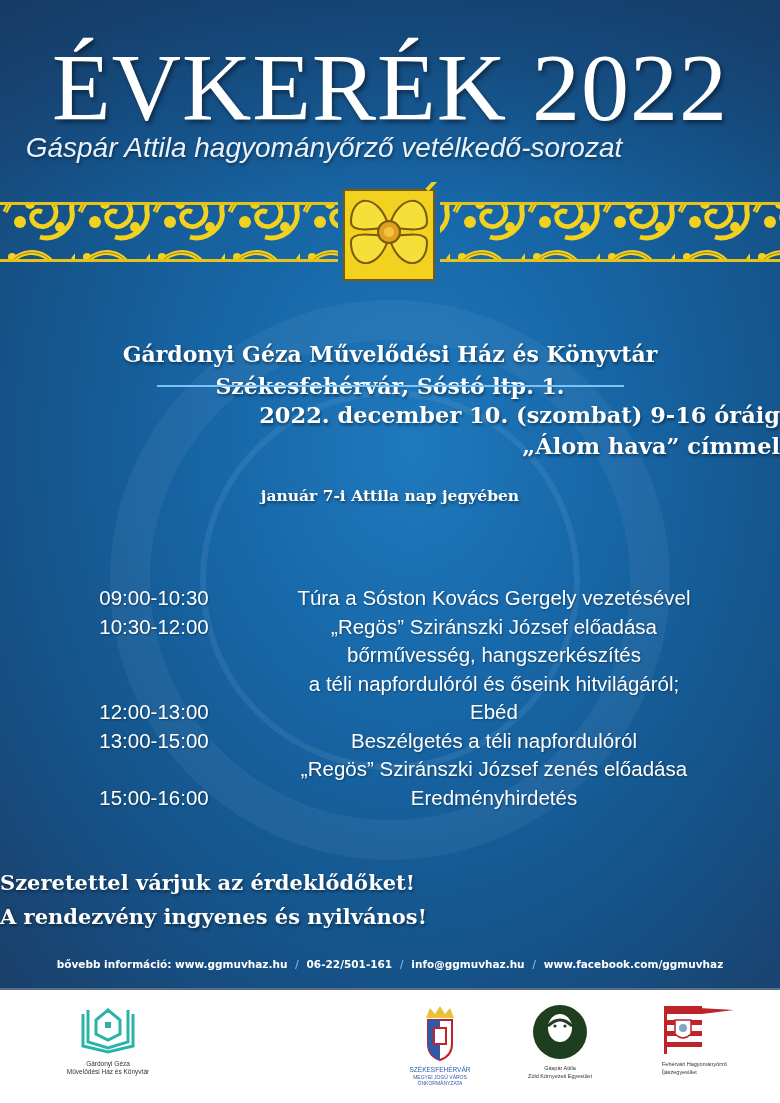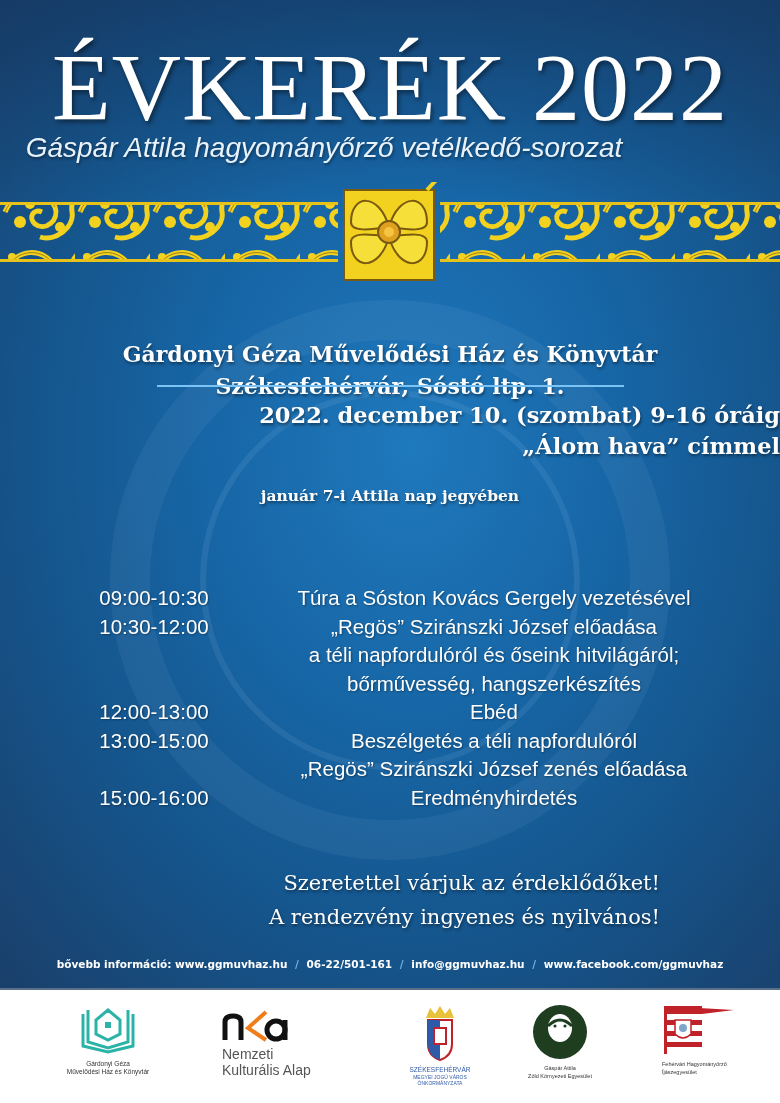--- a/index.html
+++ b/index.html
@@ -60,22 +60,22 @@
   }
   .schedule {
     position: absolute; left: 74px; top: 584px; width: 680px;
     font-family: "Liberation Sans", sans-serif; font-size: 20.5px; color: #ffffff;
     line-height: 28.5px; text-shadow: 1px 1px 2px rgba(0,0,0,0.35);
   }
   .row { display: flex; text-align: center; }
   .time { width: 160px; flex: none; }
   .desc { flex: 1; }
   .closing {
-    position: absolute; left: 0; width: 660px; top: 866px; text-align: right;
-    font-family: "DejaVu Serif", serif; font-weight: normal; font-size: 21px; color: #ffffff;
+    position: absolute; left: 0; width: 660px; top: 866px; text-align: left;
+    font-family: "DejaVu Serif", serif; font-weight: bold; font-size: 21px; color: #ffffff;
     line-height: 34px; text-shadow: 1px 2px 3px rgba(0,0,0,0.45);
   }
   .contact {
     position: absolute; left: 0; width: 780px; top: 958px; text-align: center;
     font-family: "DejaVu Sans", sans-serif; font-weight: bold; font-size: 10.5px; color: #ffffff;
     white-space: nowrap;
   }
   .contact .sep { color: #6fb2e6; margin: 0 4px; }
   .footer-line { position: absolute; left: 0; top: 988px; width: 780px; height: 2px; background: #5a6f88; }
   .logos { position: absolute; left: 0; top: 990px; width: 780px; height: 113px; background: #ffffff; }
@@ -143,22 +143,22 @@
     <div class="row">
       <div class="time">09:00-10:30</div>
       <div class="desc">
         <div>Túra a Sóston Kovács Gergely vezetésével</div>
       </div>
     </div>
     <div class="row">
       <div class="time">10:30-12:00</div>
       <div class="desc">
         <div>„Regös” Sziránszki József előadása</div>
+        <div>bőrművesség, hangszerkészítés</div>
         <div>a téli napfordulóról és őseink hitvilágáról;</div>
-        <div>bőrművesség, hangszerkészítés</div>
       </div>
     </div>
     <div class="row">
       <div class="time">12:00-13:00</div>
       <div class="desc">
         <div>Ebéd</div>
       </div>
     </div>
     <div class="row">
       <div class="time">13:00-15:00</div>
@@ -200,30 +200,20 @@
     <svg width="60" height="52" viewBox="0 0 60 52">
       <path d="M5 10 L5 42 L30 48 L55 42 L55 10" fill="none" stroke="#2bb3a8" stroke-width="3"></path>
       <path d="M10 6 L10 38 L30 44 L50 38 L50 6" fill="none" stroke="#2bb3a8" stroke-width="3"></path>
       <path d="M18 30 L18 16 L30 6 L42 16 L42 30 L30 36 Z" fill="none" stroke="#2bb3a8" stroke-width="3"></path>
       <rect x="27" y="18" width="6" height="6" fill="#2bb3a8"></rect>
     </svg>
     <div class="logo-caption">Gárdonyi Géza</div>
     <div class="logo-caption">Művelődési Ház és Könyvtár</div>
   </div>
 
-  <div class="logo" style="left:222px; top:20px; width:120px; text-align:left;">
-    <svg width="70" height="32" viewBox="0 0 70 32">
-      <path d="M3 30 L3 12 Q3 6 11 6 Q19 6 19 12 L19 30" fill="none" stroke="#111" stroke-width="5"></path>
-      <path d="M44 2 L26 18 L44 30" fill="none" stroke="#f07d1a" stroke-width="4"></path>
-      <circle cx="54" cy="20" r="9" fill="none" stroke="#111" stroke-width="5"></circle>
-      <path d="M63 10 L63 30" stroke="#111" stroke-width="5"></path>
-    </svg>
-    <div class="nka-text">Nemzeti</div>
-    <div class="nka-text">Kulturális Alap</div>
-  </div>
 
   <div class="logo" style="left:395px; width:90px;">
     <svg width="40" height="58" viewBox="0 0 40 58">
       <path d="M6 14 L10 4 L15 10 L20 2 L25 10 L30 4 L34 14 Z" fill="#e8c23a"></path>
       <path d="M8 16 L32 16 L32 40 Q32 52 20 56 Q8 52 8 40 Z" fill="#ffffff" stroke="#c0222a" stroke-width="2"></path>
       <path d="M8 16 L20 16 L20 56 Q8 52 8 40 Z" fill="#2f5aa8"></path>
       <rect x="14" y="24" width="12" height="16" fill="#ffffff" stroke="#c0222a" stroke-width="2"></rect>
     </svg>
     <div class="logo-caption" style="color:#2f5aa8;">SZÉKESFEHÉRVÁR</div>
     <div class="logo-caption" style="color:#2f5aa8; font-size:5px; line-height:6px;">MEGYEI JOGÚ VÁROS</div>

